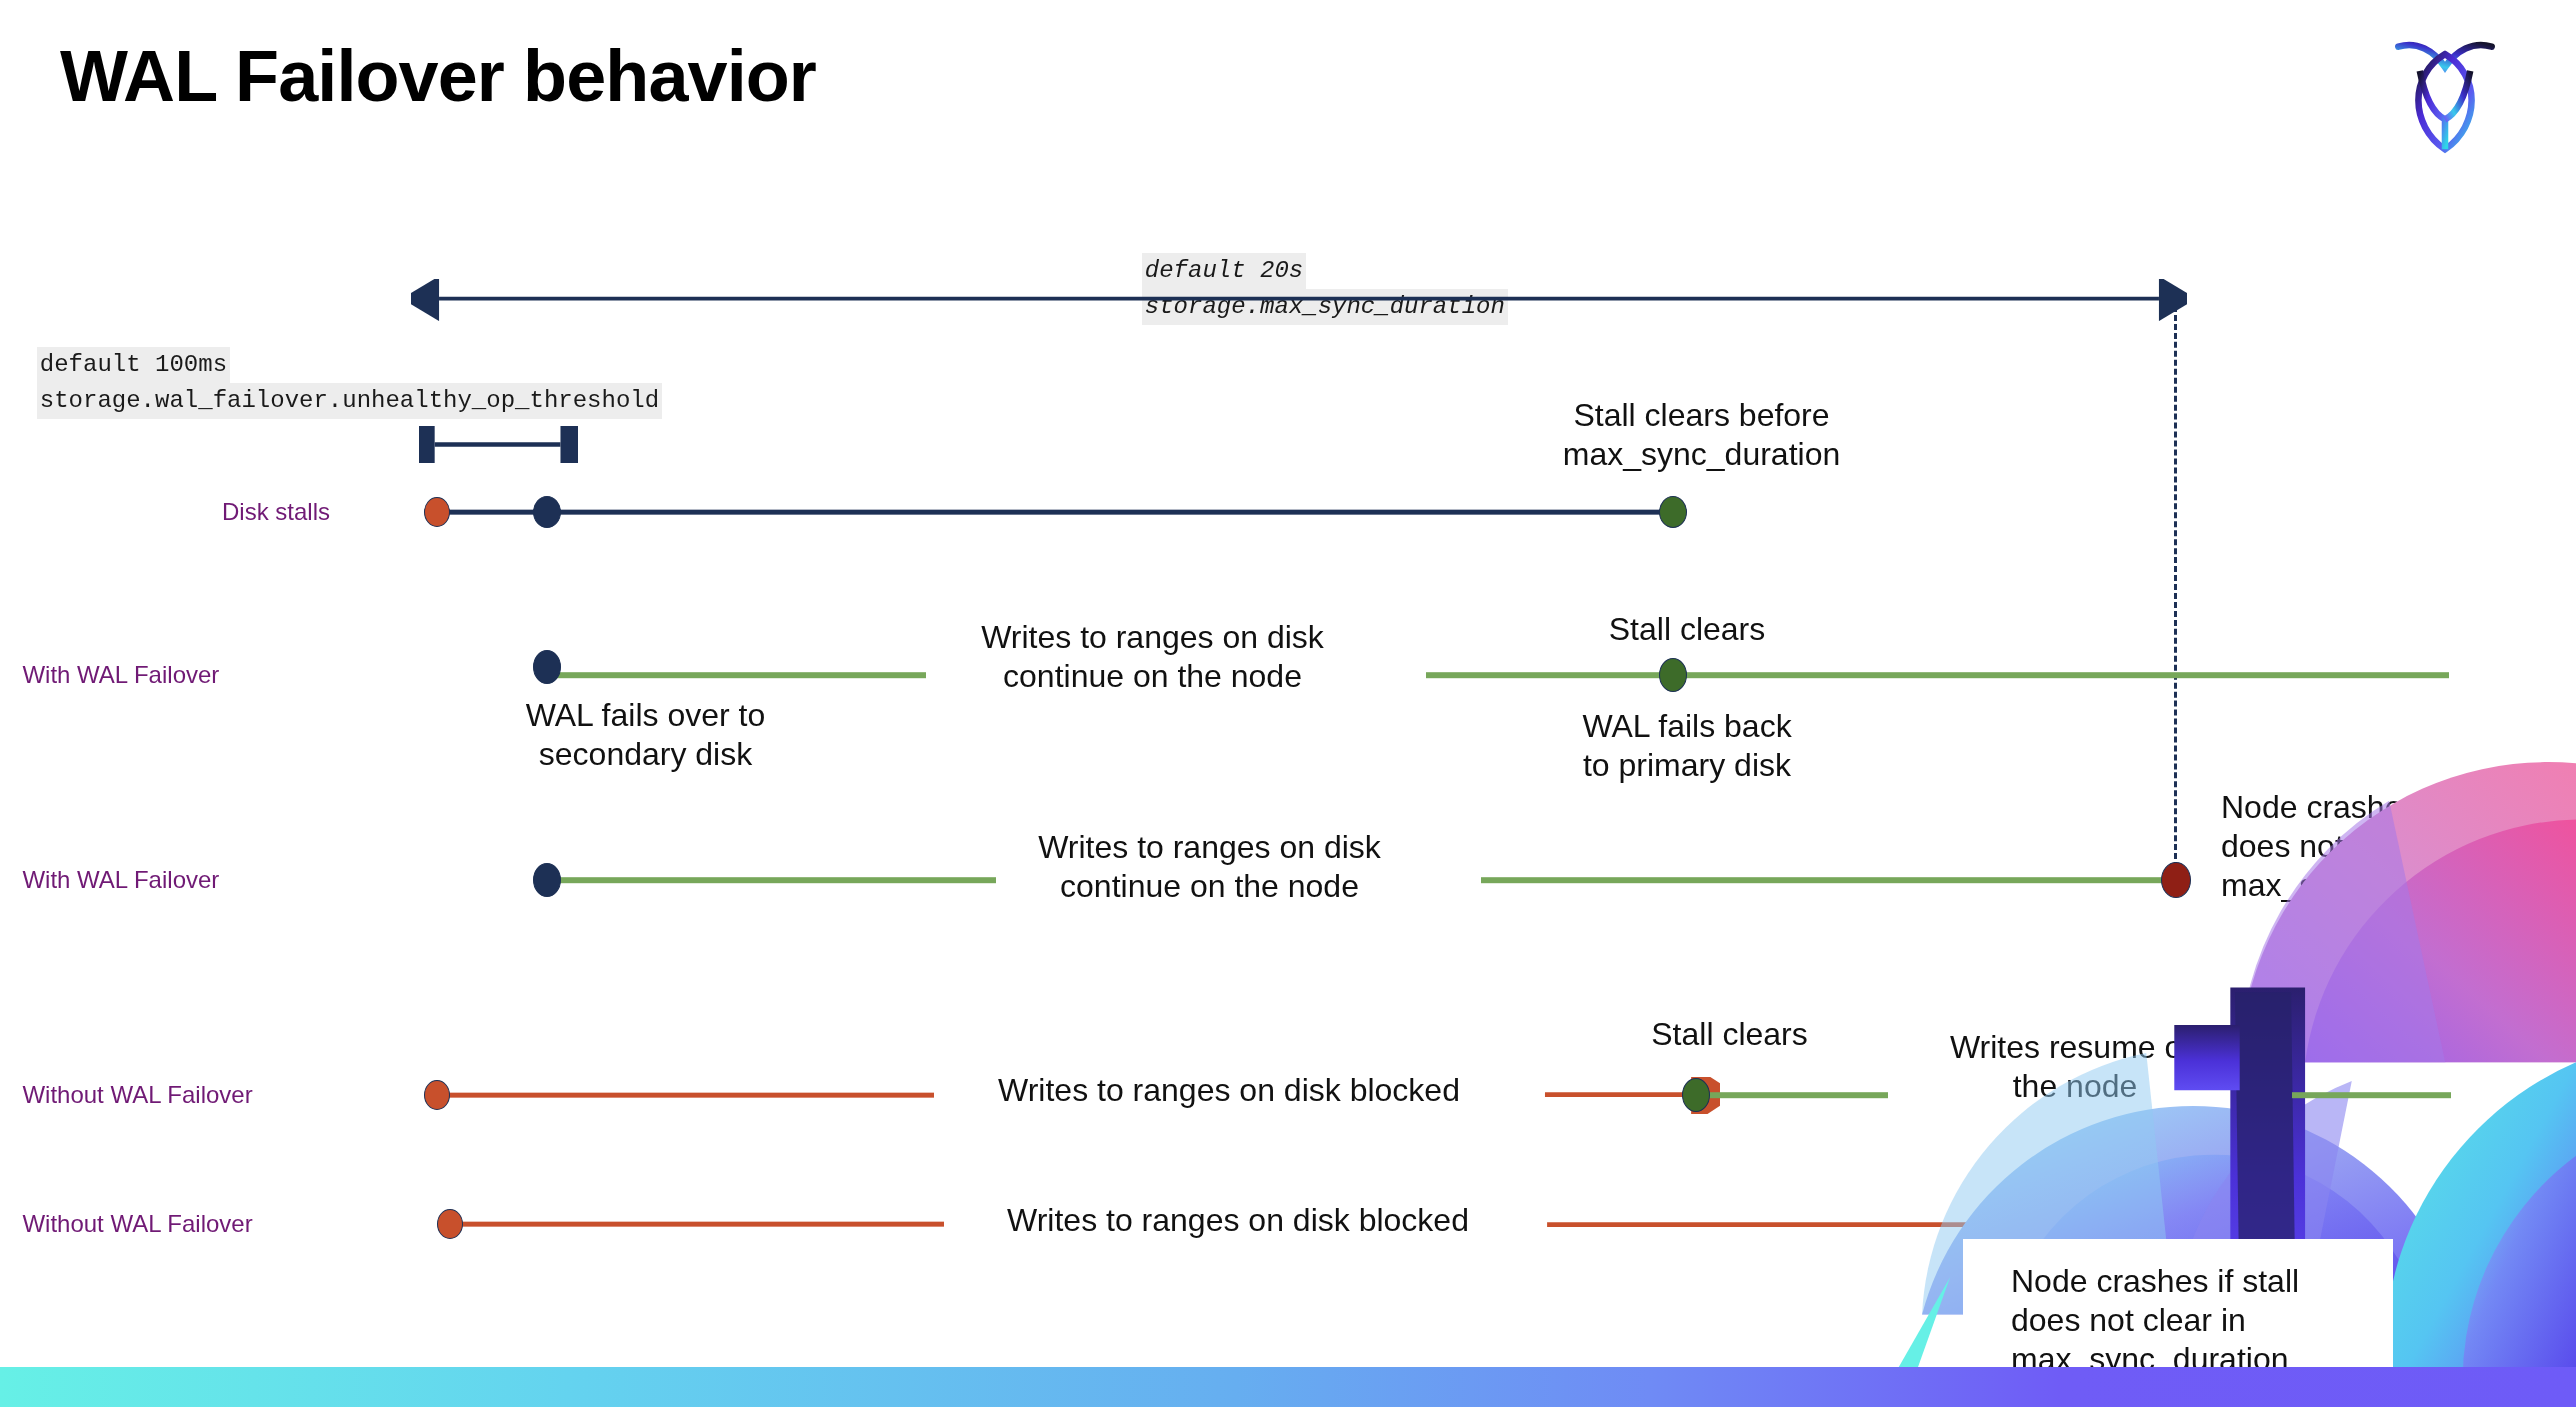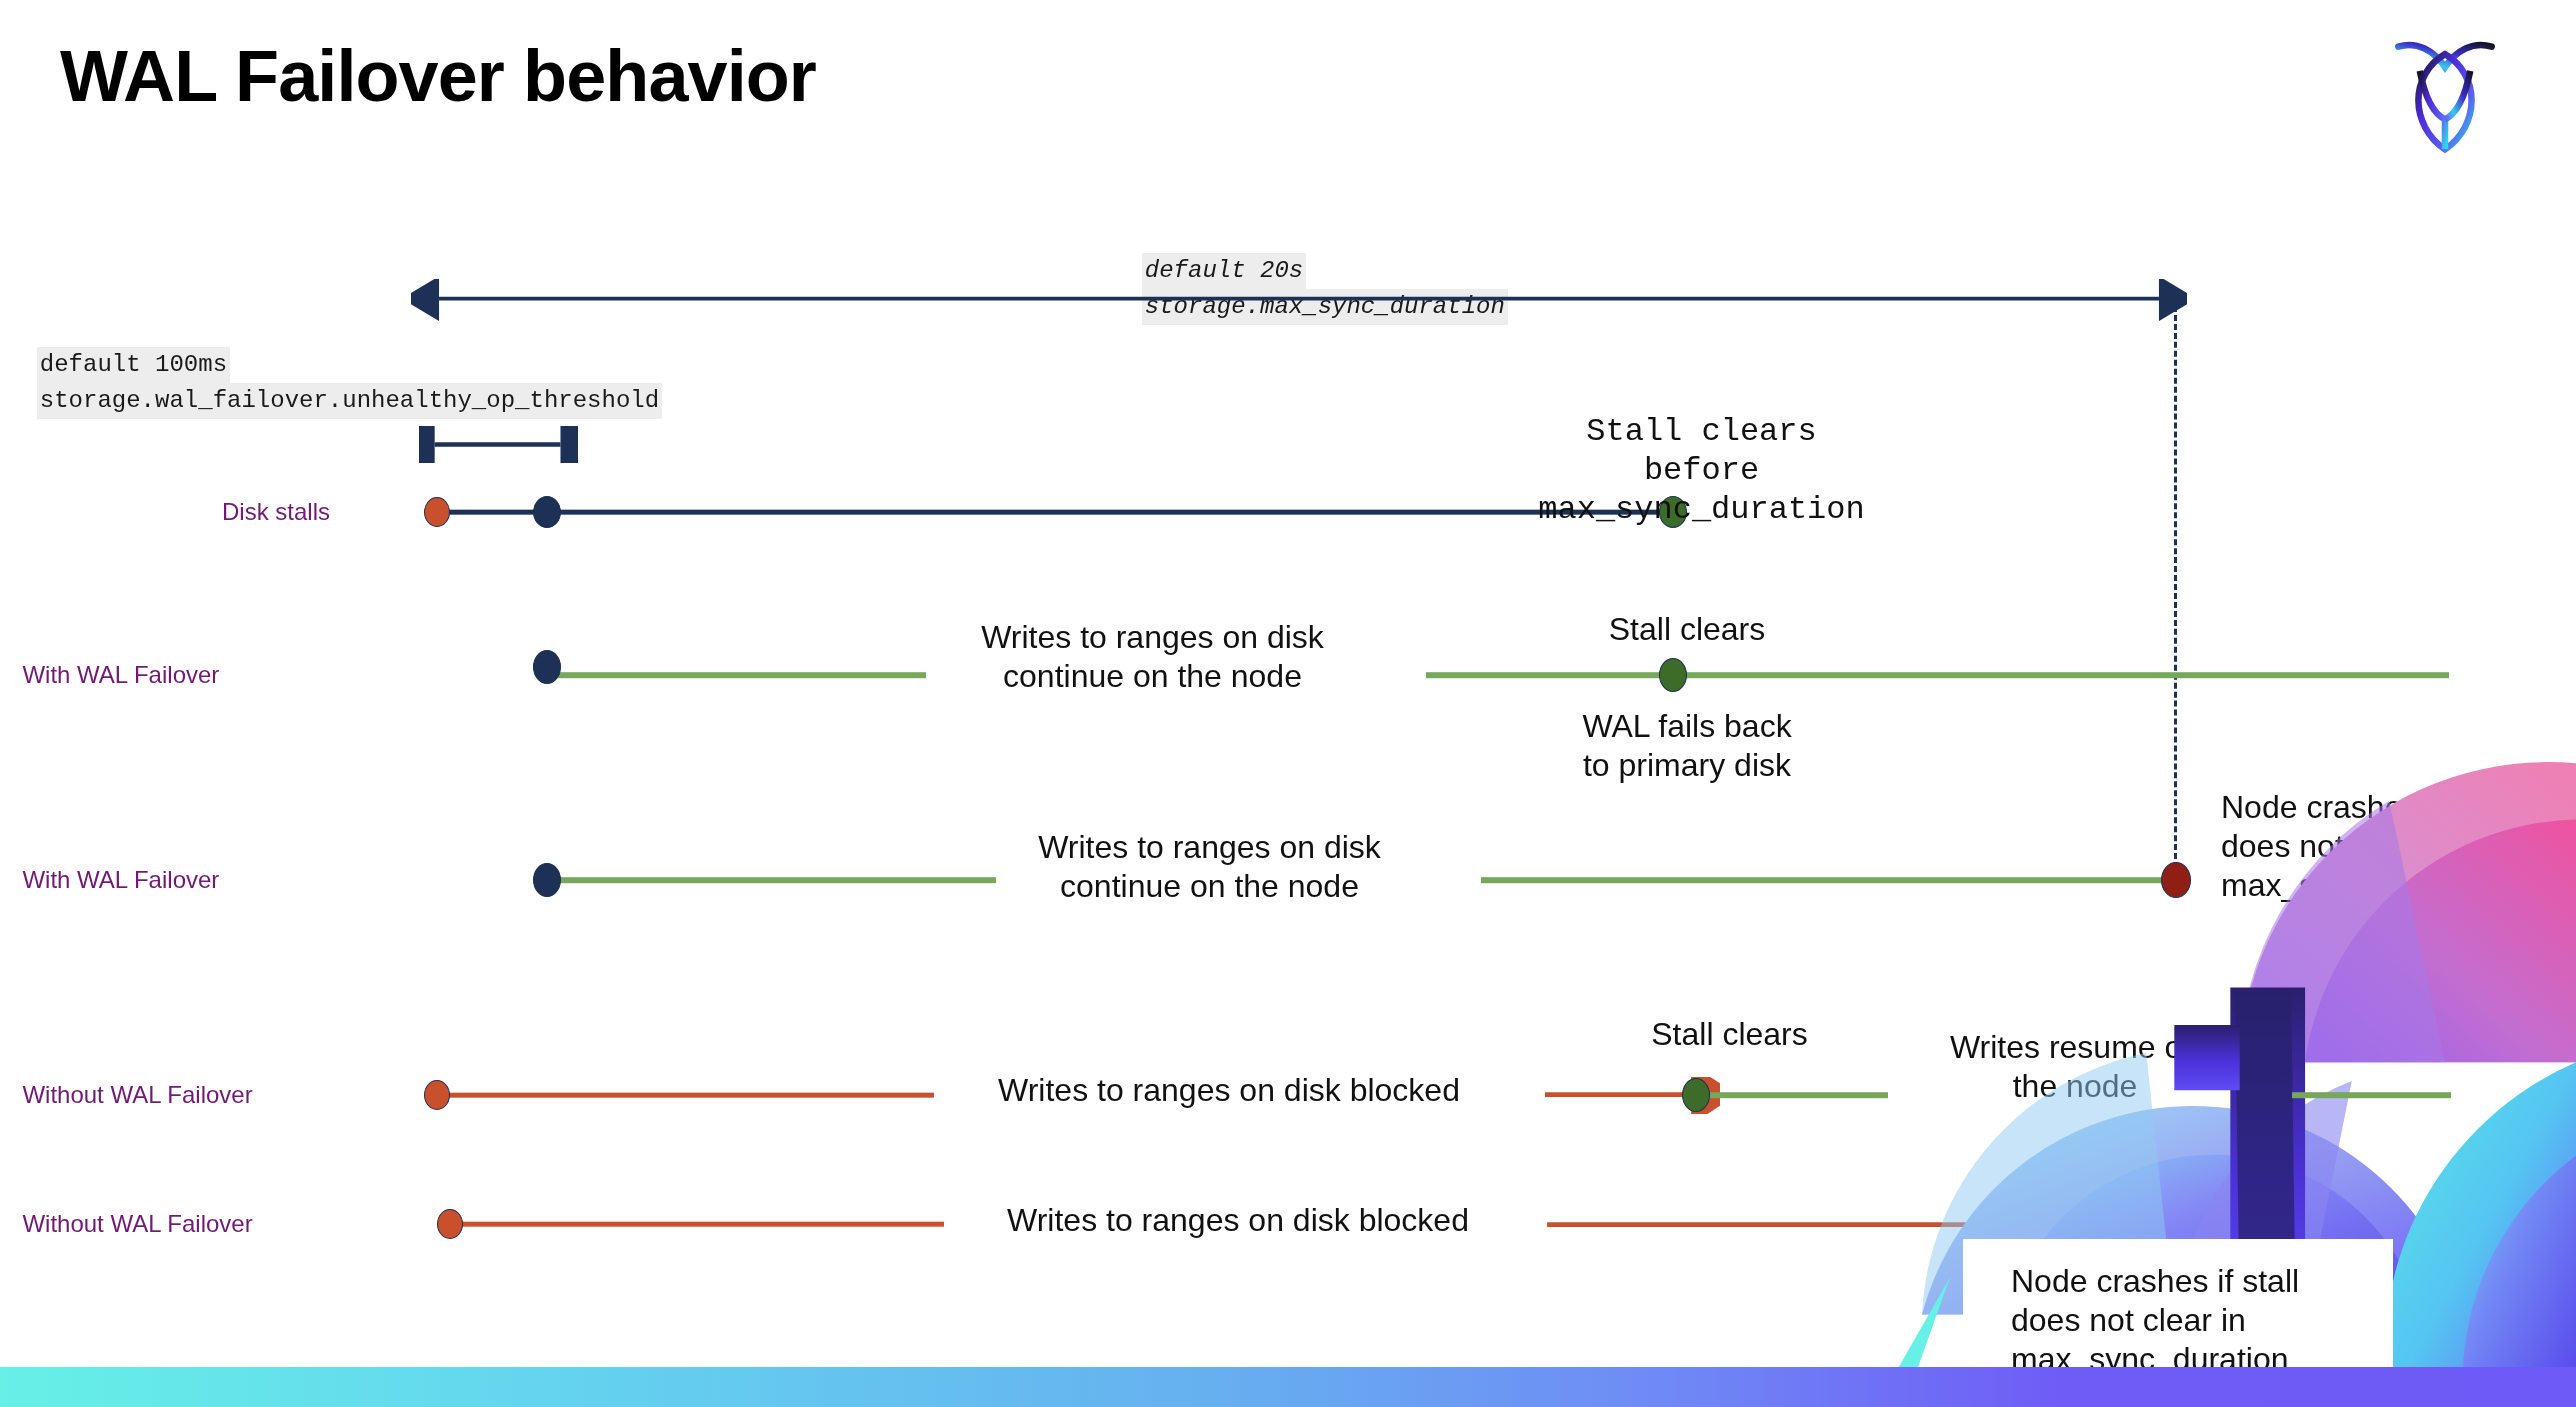--- a/index.html
+++ b/index.html
@@ -137,34 +137,36 @@
     </defs>
     <line x1="16" y1="20" x2="152" y2="20" stroke="#1d3055" stroke-width="5" marker-start="url(#arrL2)" marker-end="url(#arrR2)"></line>
   </svg>
 
   <div class="rowlabel" style="left:222px;top:512px;">Disk stalls</div>
   <div class="seg" style="left:437px;top:512px;width:1238px;height:4.7px;background:#1d3055;"></div>
   <div class="dot" style="left:437px;top:512px;width:24px;height:28px;background:#c8502c;"></div>
   <div class="dot" style="left:547px;top:512px;width:26px;height:30px;background:#1d3055;"></div>
   <div class="dot" style="left:1673px;top:512px;width:26px;height:30px;background:#3d6b29;"></div>
 
-  <div class="note" style="left:1524px;top:412px;width:355px;font-family:Liberation Mono, monospace;">Stall clears before
+  <div class="note" style="left:1524px;top:396px;width:355px;">Stall clears before
 max_sync_duration</div>
 
   <div class="rowlabel" style="left:22.4px;top:675px;">With WAL Failover</div>
   <div class="seg" style="left:547px;top:675px;width:379px;height:5.6px;background:#77a75a;"></div>
   <div class="seg" style="left:1426px;top:675px;width:1023px;height:5.6px;background:#77a75a;"></div>
   <div class="dot" style="left:547px;top:667px;width:26px;height:32px;background:#1d3055;"></div>
   <div class="dot" style="left:1673px;top:675px;width:26px;height:32px;background:#3d6b29;"></div>
 
   <div class="note" style="left:947px;top:618px;width:411px;">Writes to ranges on disk
 continue on the node</div>
   <div class="note" style="left:1533px;top:610px;width:308px;">Stall clears</div>
   <div class="note" style="left:1533px;top:707px;width:308px;">WAL fails  back
 to primary disk</div>
+  <div class="note" style="left:463px;top:696px;width:365px;">WAL fails over to
+secondary disk</div>
 
   <div class="rowlabel" style="left:22.4px;top:880px;">With WAL Failover</div>
   <div class="seg" style="left:547px;top:880px;width:449px;height:5.6px;background:#77a75a;"></div>
   <div class="seg" style="left:1481px;top:880px;width:695px;height:5.6px;background:#77a75a;"></div>
   <div class="dot" style="left:547px;top:880px;width:26px;height:32px;background:#1d3055;"></div>
   <div class="dot" style="left:2176px;top:880px;width:28px;height:34px;background:#8f1f15;"></div>
 
   <div class="note" style="left:1004px;top:828px;width:411px;">Writes to ranges on disk
 continue on the node</div>
   <div class="note left" style="left:2221px;top:788px;width:365px;">Node crashes if stall

